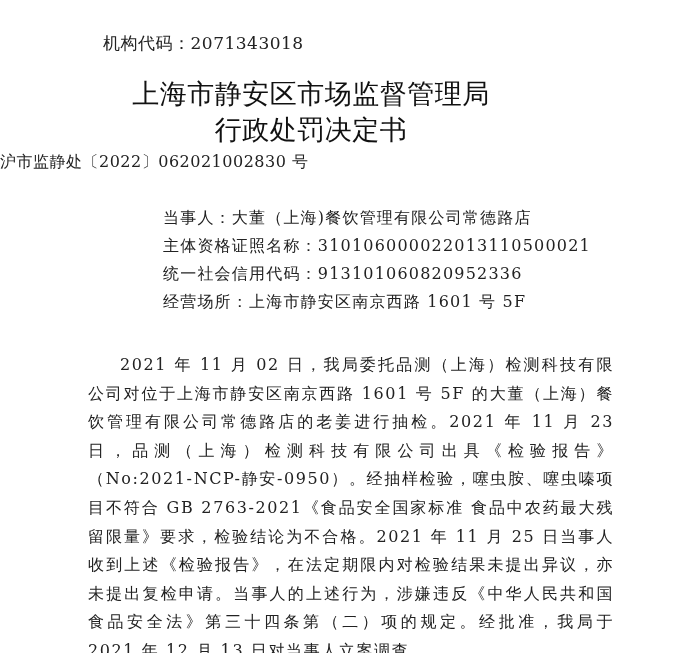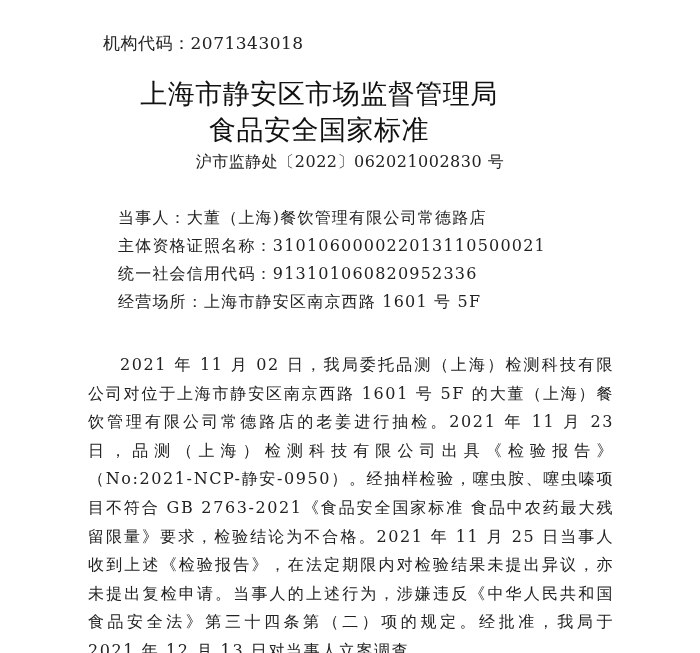--- a/index.html
+++ b/index.html
@@ -18,70 +18,70 @@
   .org-code {
     position: absolute;
     left: 103px;
     top: 32px;
     font-size: 17px;
     letter-spacing: 0.5px;
     color: #222;
   }
   .title {
     position: absolute;
-    left: 8px;
+    left: 0;
     width: 622px;
     text-align: center;
     font-family: "DejaVu Sans", "Liberation Sans", sans-serif;
     font-size: 27px;
     color: #111;
     letter-spacing: 0.5px;
   }
   .title.l1 { top: 76px; }
   .title.l2 { top: 112px; }
   .doc-no {
     position: absolute;
     left: 0;
     width: 700px;
-    text-align: center;
+    text-align: left;
     top: 152px;
     font-size: 16px;
     color: #222;
     letter-spacing: 0.5px;
   }
   .info {
     position: absolute;
     left: 118px;
     top: 204px;
     font-size: 16px;
     line-height: 28px;
     letter-spacing: 1.2px;
     color: #222;
   }
-  .info .row { white-space: nowrap; }
+  .info .row { white-space: nowrap; margin-left: 45px; }
   .para {
     position: absolute;
     left: 88px;
     top: 351px;
     width: 526px;
     font-size: 16px;
     line-height: 28.6px;
     letter-spacing: 1.6px;
     text-indent: 32px;
     text-align: justify;
     color: #222;
   }
 </style>
 </head>
 <body>
 
 <div class="org-code">机构代码：2071343018</div>
 
 <div class="title l1">上海市静安区市场监督管理局</div>
-<div class="title l2">食品安全国家标准</div>
+<div class="title l2">行政处罚决定书</div>
 <div class="doc-no">沪市监静处〔2022〕062021002830 号</div>
 
 <div class="info">
   <div class="row">当事人：大董（上海)餐饮管理有限公司常德路店</div>
   <div class="row">主体资格证照名称：310106000022013110500021</div>
   <div class="row">统一社会信用代码：913101060820952336</div>
   <div class="row">经营场所：上海市静安区南京西路 1601 号 5F</div>
 </div>
 
 <div class="para">2021 年 11 月 02 日，我局委托品测（上海）检测科技有限公司对位于上海市静安区南京西路 1601 号 5F 的大董（上海）餐饮管理有限公司常德路店的老姜进行抽检。2021 年 11 月 23 日，品测（上海）检测科技有限公司出具《检验报告》（No:2021-NCP-静安-0950）。经抽样检验，噻虫胺、噻虫嗪项目不符合 GB 2763-2021《食品安全国家标准 食品中农药最大残留限量》要求，检验结论为不合格。2021 年 11 月 25 日当事人收到上述《检验报告》，在法定期限内对检验结果未提出异议，亦未提出复检申请。当事人的上述行为，涉嫌违反《中华人民共和国食品安全法》第三十四条第（二）项的规定。经批准，我局于 2021 年 12 月 13 日对当事人立案调查。</div>

